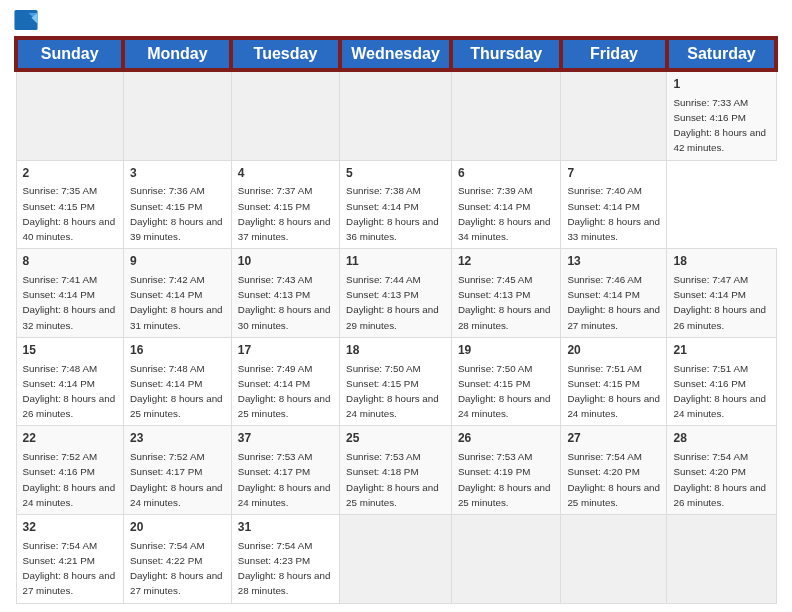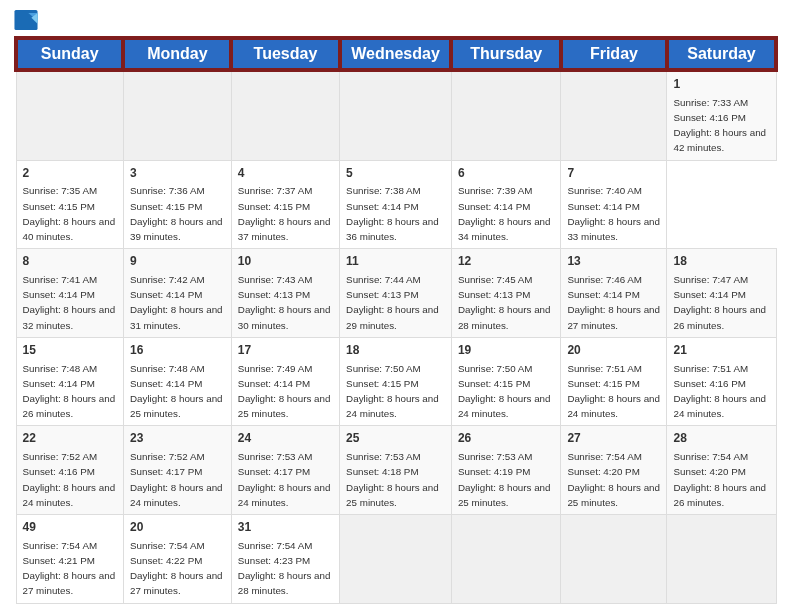--- a/index.html
+++ b/index.html
@@ -164,28 +164,28 @@
           <td><span class="day-num">16</span><span class="day-detail">Sunrise: 7:48 AM<br>Sunset: 4:14 PM<br>Daylight: 8 hours and 25 minutes.</span></td>
           <td><span class="day-num">17</span><span class="day-detail">Sunrise: 7:49 AM<br>Sunset: 4:14 PM<br>Daylight: 8 hours and 25 minutes.</span></td>
           <td><span class="day-num">18</span><span class="day-detail">Sunrise: 7:50 AM<br>Sunset: 4:15 PM<br>Daylight: 8 hours and 24 minutes.</span></td>
           <td><span class="day-num">19</span><span class="day-detail">Sunrise: 7:50 AM<br>Sunset: 4:15 PM<br>Daylight: 8 hours and 24 minutes.</span></td>
           <td><span class="day-num">20</span><span class="day-detail">Sunrise: 7:51 AM<br>Sunset: 4:15 PM<br>Daylight: 8 hours and 24 minutes.</span></td>
           <td><span class="day-num">21</span><span class="day-detail">Sunrise: 7:51 AM<br>Sunset: 4:16 PM<br>Daylight: 8 hours and 24 minutes.</span></td>
         </tr>
         <tr>
           <td><span class="day-num">22</span><span class="day-detail">Sunrise: 7:52 AM<br>Sunset: 4:16 PM<br>Daylight: 8 hours and 24 minutes.</span></td>
           <td><span class="day-num">23</span><span class="day-detail">Sunrise: 7:52 AM<br>Sunset: 4:17 PM<br>Daylight: 8 hours and 24 minutes.</span></td>
-          <td><span class="day-num">24</span><span class="day-detail">Sunrise: 7:53 AM<br>Sunset: 4:17 PM<br>Daylight: 8 hours and 24 minutes.</span></td>
+          <td><span class="day-num">37</span><span class="day-detail">Sunrise: 7:53 AM<br>Sunset: 4:17 PM<br>Daylight: 8 hours and 24 minutes.</span></td>
           <td><span class="day-num">25</span><span class="day-detail">Sunrise: 7:53 AM<br>Sunset: 4:18 PM<br>Daylight: 8 hours and 25 minutes.</span></td>
           <td><span class="day-num">26</span><span class="day-detail">Sunrise: 7:53 AM<br>Sunset: 4:19 PM<br>Daylight: 8 hours and 25 minutes.</span></td>
           <td><span class="day-num">27</span><span class="day-detail">Sunrise: 7:54 AM<br>Sunset: 4:20 PM<br>Daylight: 8 hours and 25 minutes.</span></td>
           <td><span class="day-num">28</span><span class="day-detail">Sunrise: 7:54 AM<br>Sunset: 4:20 PM<br>Daylight: 8 hours and 26 minutes.</span></td>
         </tr>
         <tr>
-          <td><span class="day-num">49</span><span class="day-detail">Sunrise: 7:54 AM<br>Sunset: 4:21 PM<br>Daylight: 8 hours and 27 minutes.</span></td>
+          <td><span class="day-num">32</span><span class="day-detail">Sunrise: 7:54 AM<br>Sunset: 4:21 PM<br>Daylight: 8 hours and 27 minutes.</span></td>
           <td><span class="day-num">20</span><span class="day-detail">Sunrise: 7:54 AM<br>Sunset: 4:22 PM<br>Daylight: 8 hours and 27 minutes.</span></td>
           <td><span class="day-num">31</span><span class="day-detail">Sunrise: 7:54 AM<br>Sunset: 4:23 PM<br>Daylight: 8 hours and 28 minutes.</span></td>
           <td class="empty-cell"></td>
           <td class="empty-cell"></td>
           <td class="empty-cell"></td>
           <td class="empty-cell"></td>
         </tr>
       </tbody>
   </table>
 </div>

